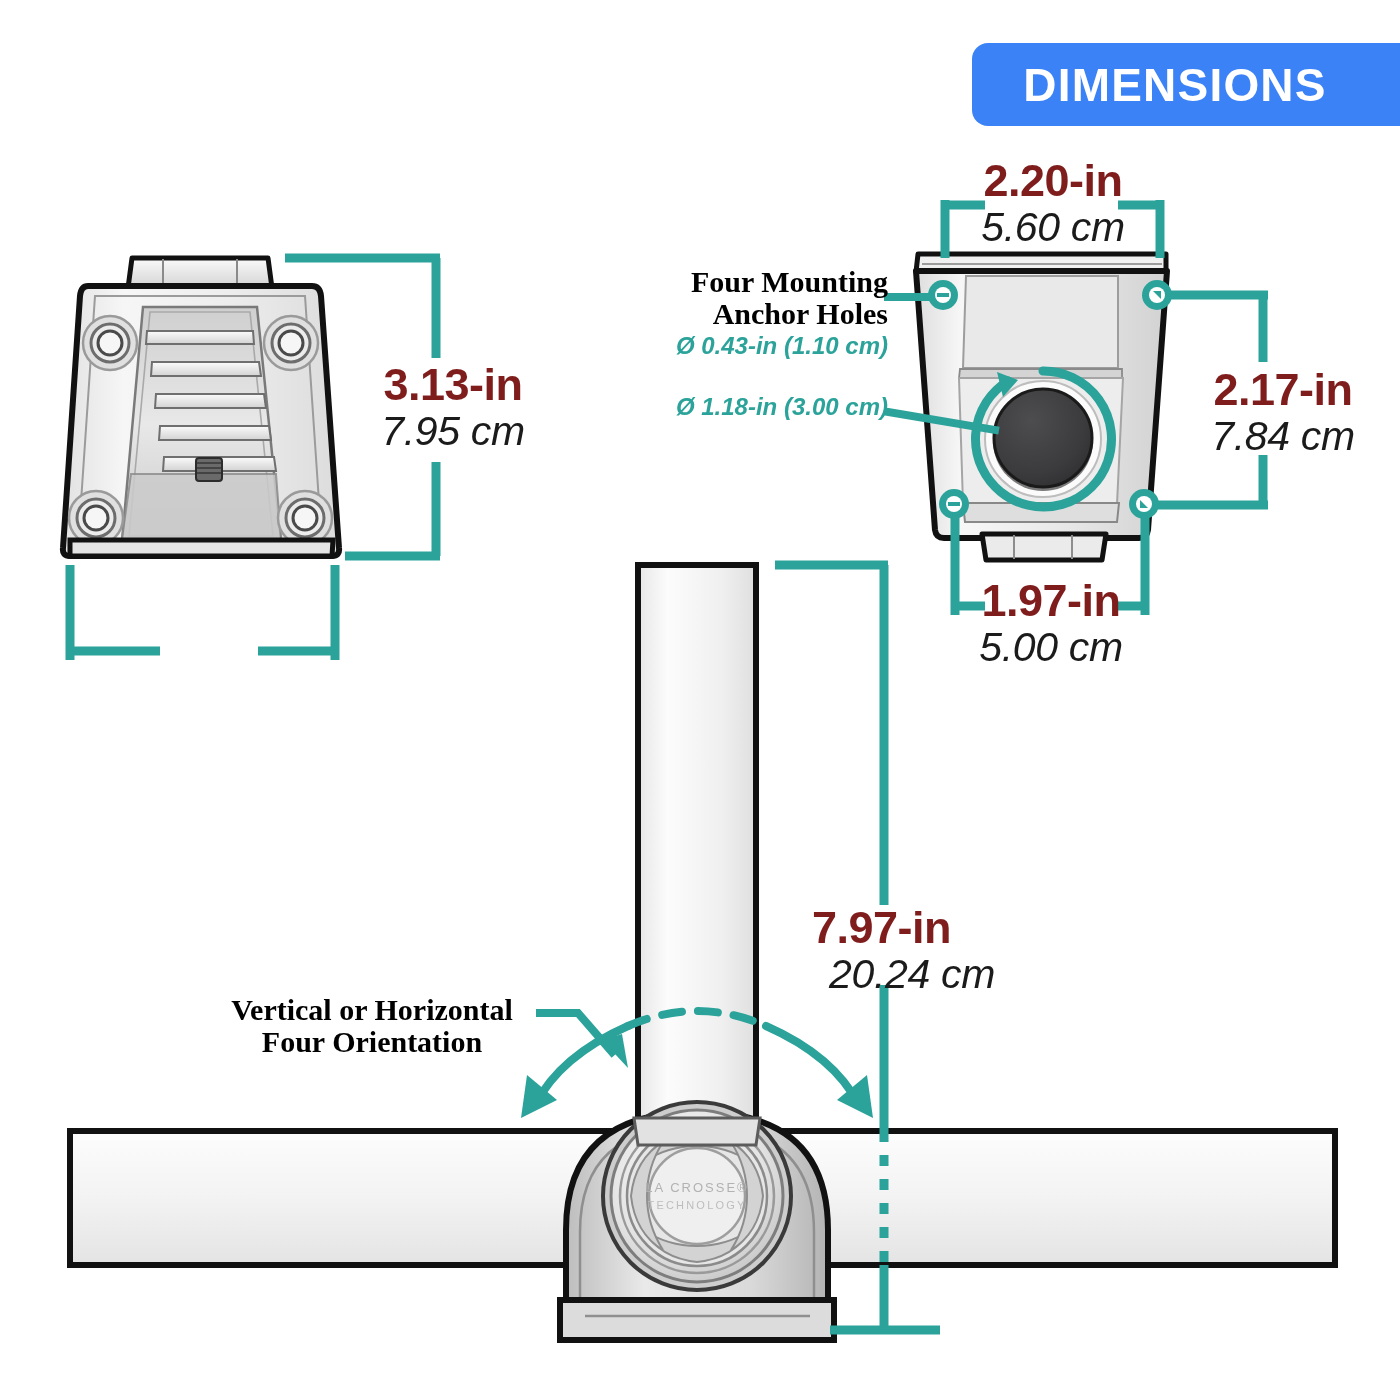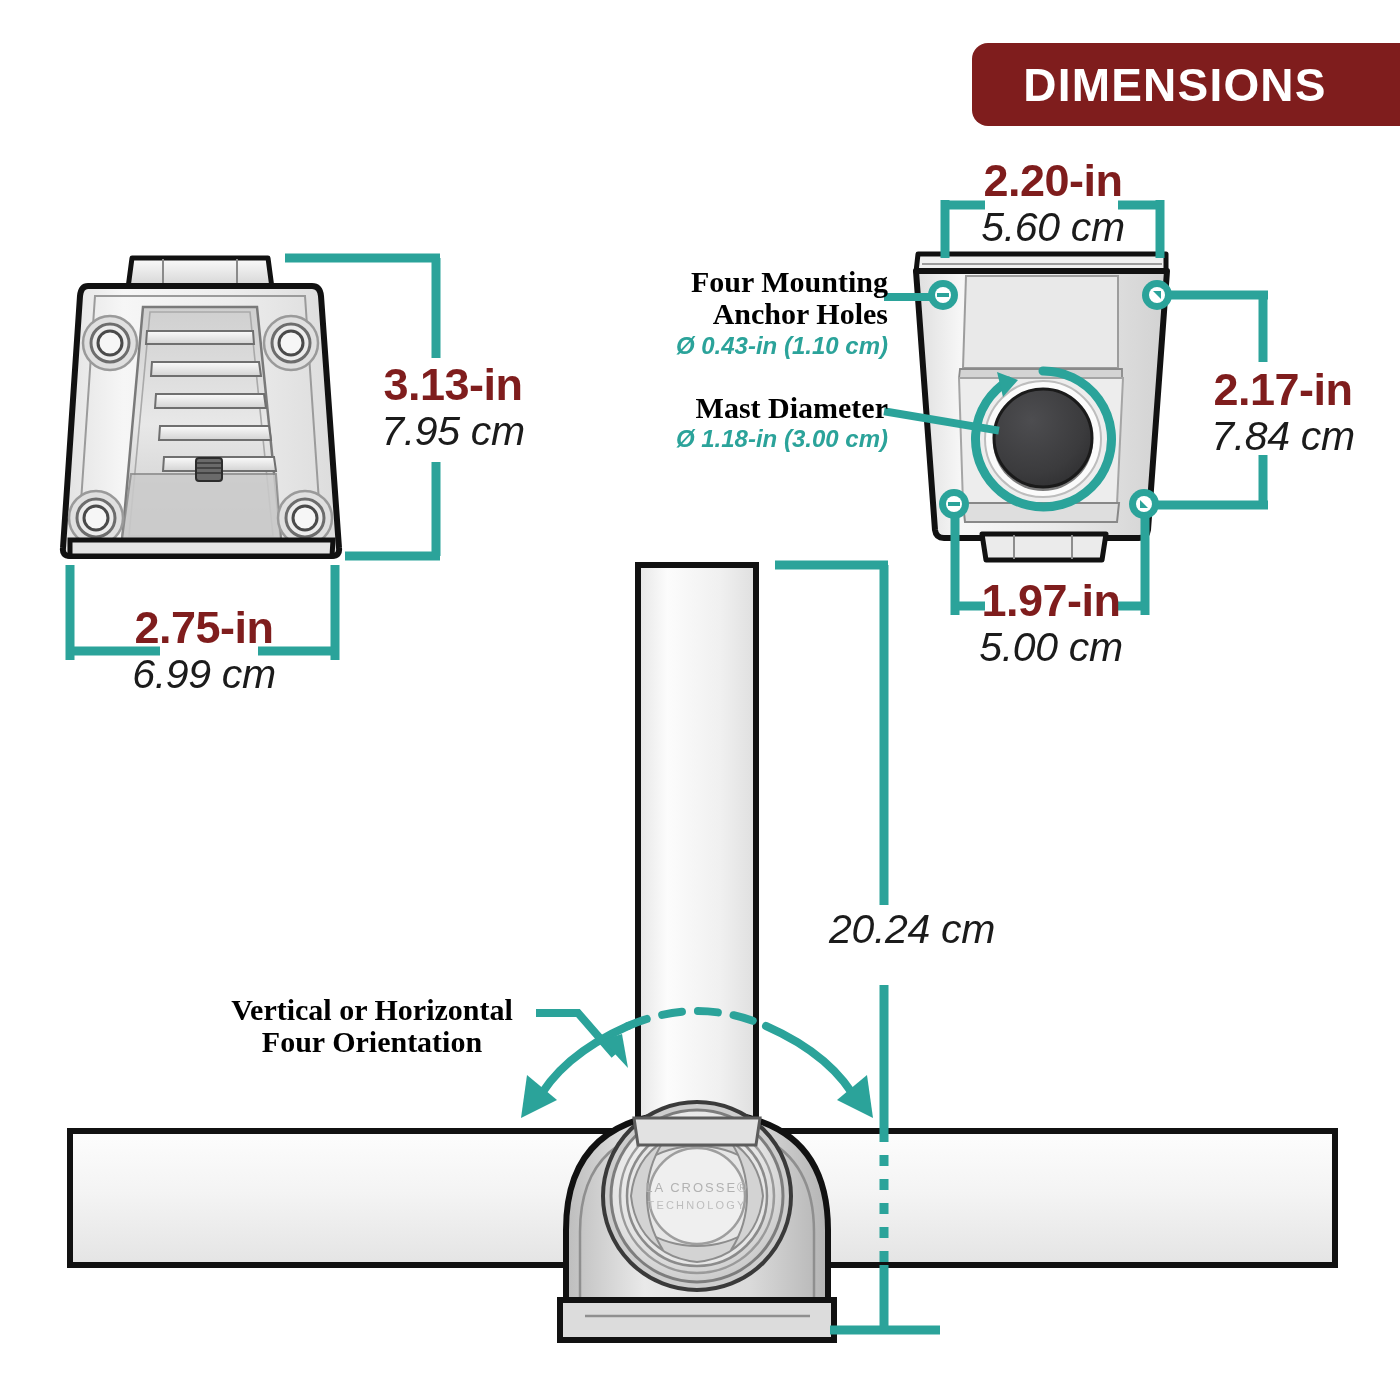--- a/index.html
+++ b/index.html
@@ -16,21 +16,21 @@
     font-family: "Liberation Sans", sans-serif;
   }
   .abs { position: absolute; }
 
   
   #dimensions-badge {
     left: 972px;
     top: 43px;
     width: 428px;
     height: 83px;
-    background: #7f1d1d;
+    background: #3b82f6;
     border-top-left-radius: 16px;
     border-bottom-left-radius: 16px;
     display: flex;
     align-items: center;
     justify-content: center;
     box-sizing: border-box;
     padding-right: 22px;
   }
   #dimensions-badge .badge-text {
     color: #ffffff;
@@ -349,52 +349,48 @@
 
   <div class="abs" id="dimensions-badge">
     <span class="badge-text">DIMENSIONS</span>
   </div>
 
   <div class="abs dim-block" style="left:363px; top:362px; width:180px;">
     <div class="dim-in">3.13-in</div>
     <div class="dim-cm">7.95 cm</div>
   </div>
 
-  <div class="abs dim-block" style="left:113px; top:605px; width:182px;">
-    <div class="dim-in">2.75-in</div>
-    <div class="dim-cm">6.99 cm</div>
-  </div>
 
   <div class="abs dim-block" style="left:962px; top:158px; width:182px;">
     <div class="dim-in">2.20-in</div>
     <div class="dim-cm">5.60 cm</div>
   </div>
 
   <div class="abs dim-block" style="left:1192px; top:367px; width:182px;">
     <div class="dim-in">2.17-in</div>
     <div class="dim-cm">7.84 cm</div>
   </div>
 
   <div class="abs dim-block" style="left:960px; top:578px; width:182px;">
     <div class="dim-in">1.97-in</div>
     <div class="dim-cm">5.00 cm</div>
   </div>
 
   <div class="abs dim-block" style="left:812px; top:905px; width:200px; text-align:left;">
+    <div class="dim-in">7.97-in</div>
     <div class="dim-cm">20.24 cm</div>
   </div>
 
   <div class="abs callout right" style="left:570px; top:266px; width:318px;">
     <div class="c-title">Four Mounting</div>
     <div class="c-title">Anchor Holes</div>
     <div class="c-sub">Ø 0.43-in (1.10 cm)</div>
   </div>
 
   <div class="abs callout right" style="left:570px; top:392px; width:318px;">
-    <div class="c-title">Mast Diameter</div>
     <div class="c-sub">Ø 1.18-in (3.00 cm)</div>
   </div>
 
   <div class="abs callout right" style="left:212px; top:994px; width:320px;text-align:center;">
     <div class="c-title">Vertical or Horizontal</div>
     <div class="c-title">Four Orientation</div>
   </div>
 
 </div>
 

